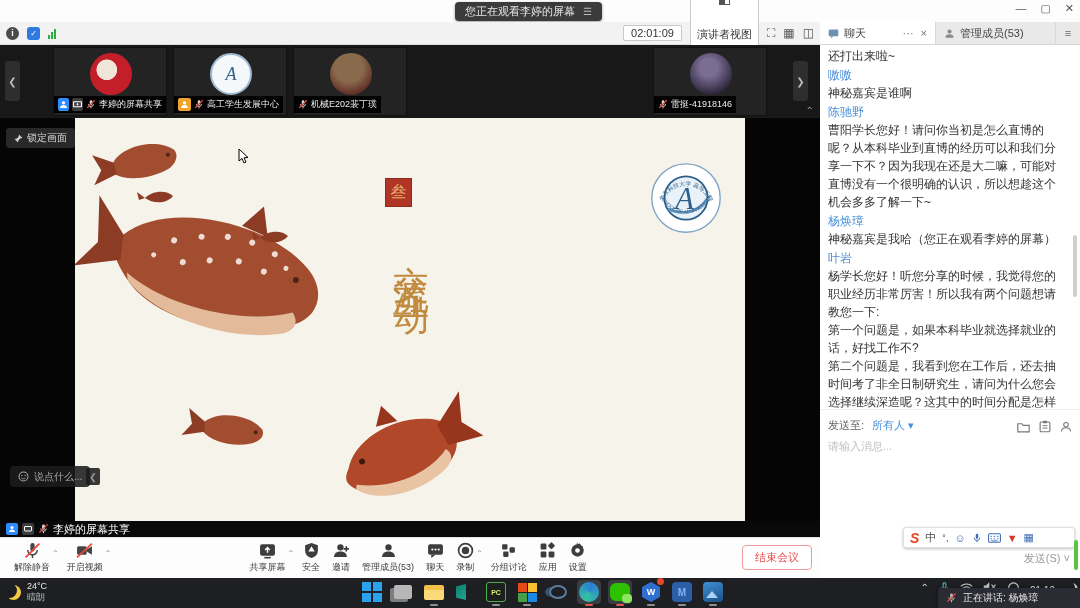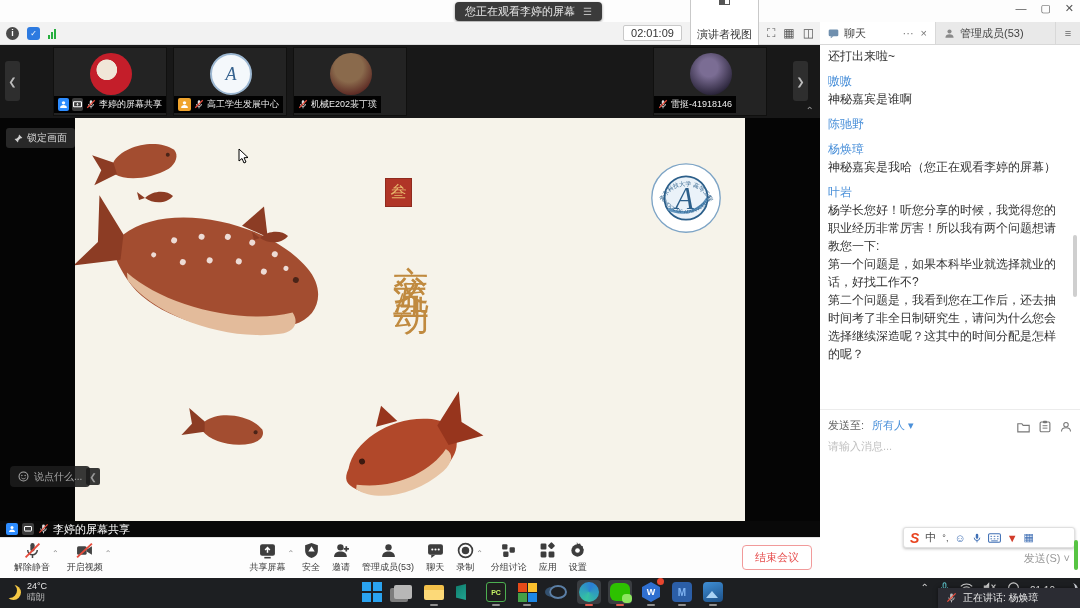--- a/index.html
+++ b/index.html
@@ -84,21 +84,21 @@
 
   
   .chat-tabs { left:820px; top:22px; width:260px; height:23px; background:#e9e9e9; display:flex; border-bottom:1px solid #d8d8d8; }
   .tab { display:flex; align-items:center; gap:5px; font-size:11px; color:#444; padding:0 8px; }
   .tab-active { background:#fff; width:115px; }
   .tab-members { width:120px; background:#e9e9e9; border-left:1px solid #d8d8d8; }
   .tab-tools { margin-left:auto; color:#777; display:flex; gap:7px; align-items:center; font-size:11px; }
   .tab-menu { width:25px; border-left:1px solid #d8d8d8; display:flex; align-items:center; justify-content:center; color:#666; font-size:11px; }
   .chat-panel { left:820px; top:45px; width:260px; height:532px; background:#fff; }
   .messages { left:0; top:0; width:253px; height:363px; padding:2px 8px; font-size:12px; color:#333; line-height:18px; overflow:hidden; }
-  .msg-sender { color:#4a90d9; margin-top:7px; }
+  .msg-sender { color:#4a90d9; margin-top:1px; }
   .msg-text { white-space:pre-line; }
   .chat-scroll { left:253px; top:190px; width:4px; height:62px; background:#cfcfcf; border-radius:2px; }
   .send-row { left:0; top:364px; width:260px; height:24px; border-top:1px solid #ececec; display:flex; align-items:flex-end; padding:0 8px; font-size:11px; }
   .send-to-label { color:#666; }
   .send-to-value { color:#4a90d9; margin-left:8px; }
   .send-icons { margin-left:auto; display:flex; gap:9px; color:#666; align-items:center; }
   .input-ph { left:8px; top:394px; color:#c0c0c0; font-size:11px; }
   .send-btn { left:150px; top:506px; width:100px; text-align:right; color:#9a9a9a; font-size:11px; }
 
   
@@ -490,20 +490,21 @@
 
     <button class="end-btn">结束会议</button>
   </div>
 
   <div class="abs chat-panel">
     <div class="abs messages">
       <div class="msg-text">还打出来啦~</div>
       <div class="msg-sender">嗷嗷</div>
       <div class="msg-text">神秘嘉宾是谁啊</div>
       <div class="msg-sender">陈驰野</div>
+      <div class="msg-text">曹阳学长您好！请问你当初是怎么直博的呢？从本科毕业到直博的经历可以和我们分享一下不？因为我现在还是大二嘛，可能对直博没有一个很明确的认识，所以想趁这个机会多多了解一下~</div>
       <div class="msg-sender">杨焕璋</div>
       <div class="msg-text">神秘嘉宾是我哈（您正在观看李婷的屏幕）</div>
       <div class="msg-sender">叶岩</div>
       <div class="msg-text">杨学长您好！听您分享的时候，我觉得您的职业经历非常厉害！所以我有两个问题想请教您一下:
 第一个问题是，如果本科毕业就选择就业的话，好找工作不?
 第二个问题是，我看到您在工作后，还去抽时间考了非全日制研究生，请问为什么您会选择继续深造呢？这其中的时间分配是怎样的呢？</div>
 
     </div>
     <div class="abs chat-scroll"></div>
 

